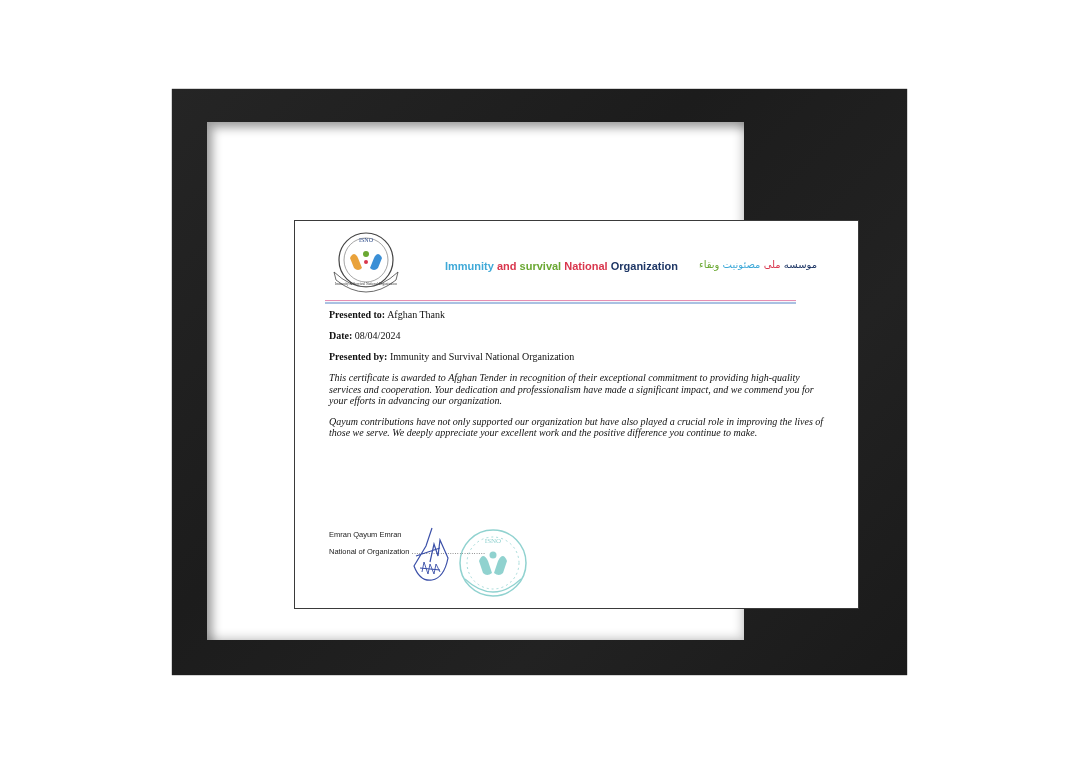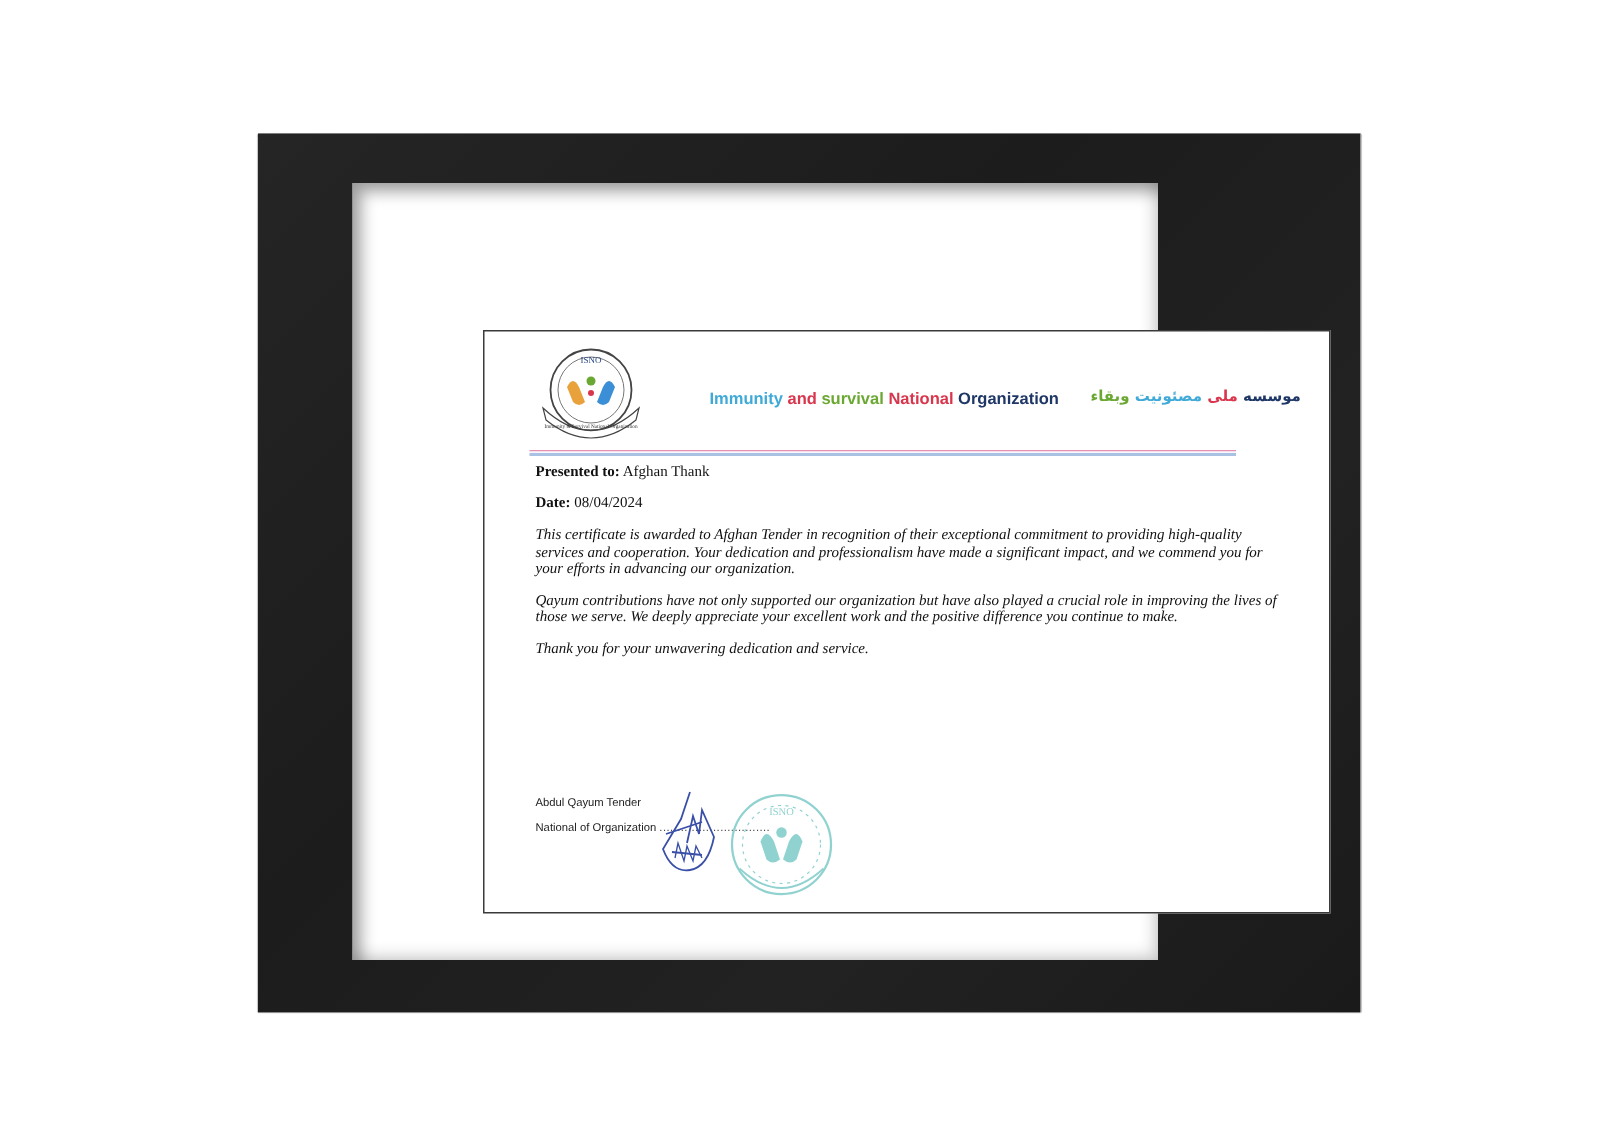--- a/index.html
+++ b/index.html
@@ -9,35 +9,34 @@
     }
     .frame {
       position: absolute; left: 172px; top: 89px; width: 735px; height: 586px;
       background: linear-gradient(135deg, #252525 0%, #1c1c1c 40%, #222 70%, #1a1a1a 100%);
       box-shadow: 0 0 1px #000;
     }
     .mat {
       position: absolute; left: 35px; top: 33px; width: 537px; height: 518px;
       background: #ffffff;
       box-shadow: inset 6px 6px 10px rgba(0,0,0,0.35), inset -3px -3px 10px rgba(0,0,0,0.18);
-      margin-left: 28px;
     }
     .certificate {
       position: absolute; left: 87px; top: 98px; width: 565px; height: 389px;
       border: 1px solid #3a3a3a; background: #ffffff; box-sizing: border-box;
     }
     .header { position: absolute; left: 0; top: 0; width: 100%; height: 80px; }
     .logo { position: absolute; left: 33px; top: 7px; width: 76px; height: 68px; }
     .org-name-en {
       position: absolute; left: 150px; top: 39px; font-family: "Liberation Sans", sans-serif;
       font-weight: bold; font-size: 11px; white-space: nowrap;
     }
     .org-name-fa {
       position: absolute; left: 404px; top: 38px; font-family: "DejaVu Sans", sans-serif;
-      font-weight: bold; font-size: 10px; white-space: nowrap; direction: rtl;
+      font-weight: normal; font-size: 10px; white-space: nowrap; direction: rtl;
     }
     .divider { position: absolute; left: 30px; top: 79px; width: 471px; height: 4px; }
     .divider .l1 { height: 1px; background: #e58fb3; }
     .divider .l2 { height: 1px; background: #f7f7fb; }
     .divider .l3 { height: 2px; background: #a9c1e2; }
     .body-text {
       position: absolute; left: 34px; top: 88px; width: 500px; font-size: 10px; color: #111; line-height: 11.5px;
     }
     .line { margin: 0 0 9.5px 0; white-space: nowrap; }
     .bold { font-weight: bold; }
@@ -91,27 +90,30 @@
 
       <div class="body-text">
         <div class="line">
           <span class="bold">Presented to:</span>
           <span>Afghan Thank</span>
         </div>
         <div class="line">
           <span class="bold">Date:</span>
           <span>08/04/2024</span>
         </div>
+        <div class="line">
+          <span class="bold">Presented by:</span>
+          <span>Immunity and Survival National Organization</span>
+        </div>
         <p class="para">This certificate is awarded to Afghan Tender in recognition of their exceptional commitment to providing high-quality services and cooperation. Your dedication and professionalism have made a significant impact, and we commend you for your efforts in advancing our organization.</p>
         <p class="para">Qayum contributions have not only supported our organization but have also played a crucial role in improving the lives of those we serve. We deeply appreciate your excellent work and the positive difference you continue to make.</p>
-        <p class="para">Thank you for your unwavering dedication and service.</p>
       </div>
 
       <div class="sig-block">
-        <div class="name">Abdul Qayum Tender</div>
+        <div class="name">Emran Qayum Emran</div>
         <div>
           <span>National of Organization</span>
           <span class="sig-dots">...............................</span>
         </div>
       </div>
 
       <svg class="signature" viewBox="0 0 50 60">
         <path d="M22 2 L16 20 L4 40 Q10 56 22 54 Q34 52 38 32 L30 14 L28 30 L24 18 L20 36 M10 42 L30 44 M6 30 L30 22" fill="none" stroke="#3a4fa8" stroke-width="1.2"></path>
         <path d="M12 46 L14 36 L18 48 L20 38 L24 48 L26 38 L30 46" fill="none" stroke="#3a4fa8" stroke-width="0.9"></path>
       </svg>

